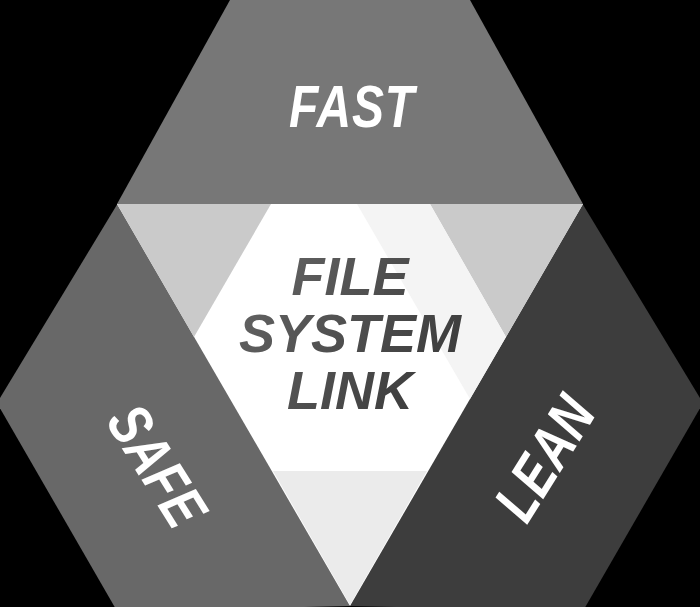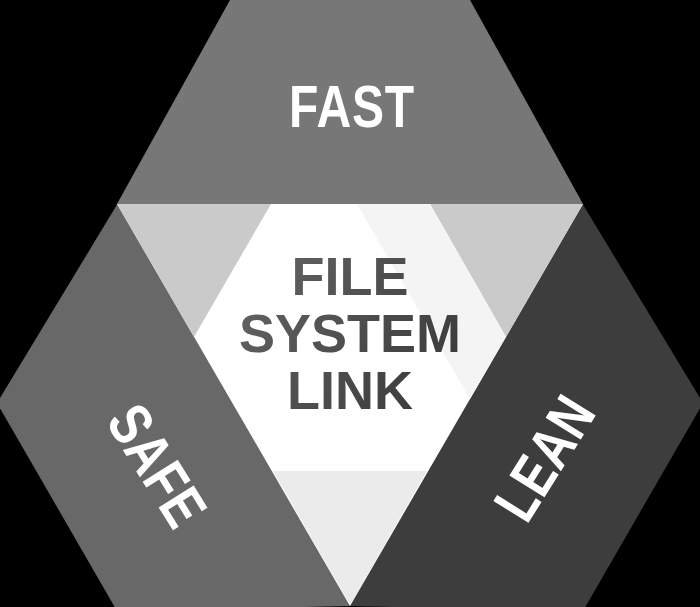--- a/index.html
+++ b/index.html
@@ -7,20 +7,21 @@
     padding: 0;
     background: #000;
   }
   .stage {
     position: relative;
     width: 700px;
     height: 607px;
     overflow: hidden;
     background: #86efac;
     font-family: "Liberation Sans", sans-serif;
+    font-style: italic;
   }
   svg { display: block; }
   .band-label {
     font-family: "Liberation Sans", sans-serif;
     font-weight: bold;
     font-size: 60px;
     letter-spacing: 1px;
   }
   .center-line {
     font-family: "Liberation Sans", sans-serif;

